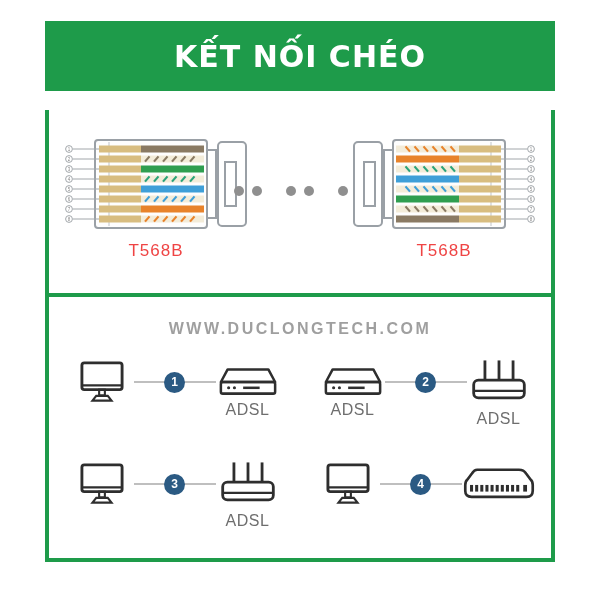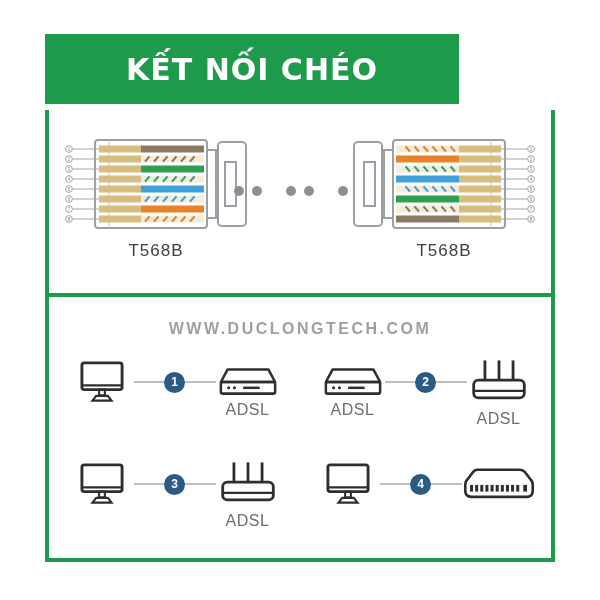--- a/index.html
+++ b/index.html
@@ -1,33 +1,33 @@
 <!DOCTYPE html>
 <html style="--green: #1e9b4a; --badge-blue: #2b5a83; --line-gray: #bfbfbf; --dot-gray: #8f8f8f;"><head>
 <meta charset="utf-8">
 <style>
   html,body{margin:0;padding:0;width:600px;height:600px;overflow:hidden;background:#ffffff;
     font-family:"Liberation Sans",sans-serif;}
   .poster{position:absolute;inset:0;background:#fff;}
-  .header{position:absolute;left:45px;top:34px;width:414px;height:70px;
+  .header{position:absolute;left:45px;top:21px;width:510px;height:70px;
     background:var(--green,#1e9b4a);display:flex;align-items:center;justify-content:center;}
   .title{color:#fff;font-weight:bold;font-size:30px;letter-spacing:1px;
     font-family:"DejaVu Sans",sans-serif;}
   .box1{position:absolute;left:45px;top:110px;width:510px;height:183px;box-sizing:border-box;
     border-left:4px solid var(--green,#1e9b4a);border-right:4px solid var(--green,#1e9b4a);background:#fff;}
   .box2{position:absolute;left:45px;top:293px;width:510px;height:269px;box-sizing:border-box;
     border:4px solid var(--green,#1e9b4a);background:#fff;
     display:grid;grid-template-columns:1fr 1fr;grid-auto-rows:102px;padding-top:34px;
     justify-items:center;align-items:center;}
   .watermark{position:absolute;left:0;top:292px;width:600px;text-align:center;z-index:6;
     font-size:16px;font-weight:bold;letter-spacing:2.5px;color:#8f8f8f;opacity:.85;margin-top:28px;}
   .connector{position:absolute;top:24px;width:190px;}
   #connector-left{left:12px;}
   #connector-right{left:300px;}
-  .connector-label{text-align:center;font-size:17px;color:#404040;margin-top:3px;letter-spacing:1px;}
+  .connector-label{text-align:center;font-size:17px;color:#ef4444;margin-top:3px;letter-spacing:1px;}
   .dots{position:absolute;top:76px;left:50%;transform:translateX(-50%);display:flex;align-items:center;}
   .dot{width:10px;height:10px;border-radius:50%;background:var(--dot-gray,#8f8f8f);margin:0 4px;}
   .dot:nth-child(even):not(:last-child){margin-right:20px;}
   .diagram{display:flex;align-items:center;}
   .endpoint{position:relative;min-width:64px;display:flex;justify-content:center;align-items:center;}
   .device-label{position:absolute;top:calc(100% + 3px);left:0;right:0;text-align:center;
     font-size:16px;color:#6e6e6e;letter-spacing:.5px;}
   .link{position:relative;width:82px;height:22px;display:flex;align-items:center;justify-content:center;}
   .link::before{content:"";position:absolute;left:0;right:0;top:50%;height:2px;margin-top:-1px;
     background:var(--line-gray,#bfbfbf);}

